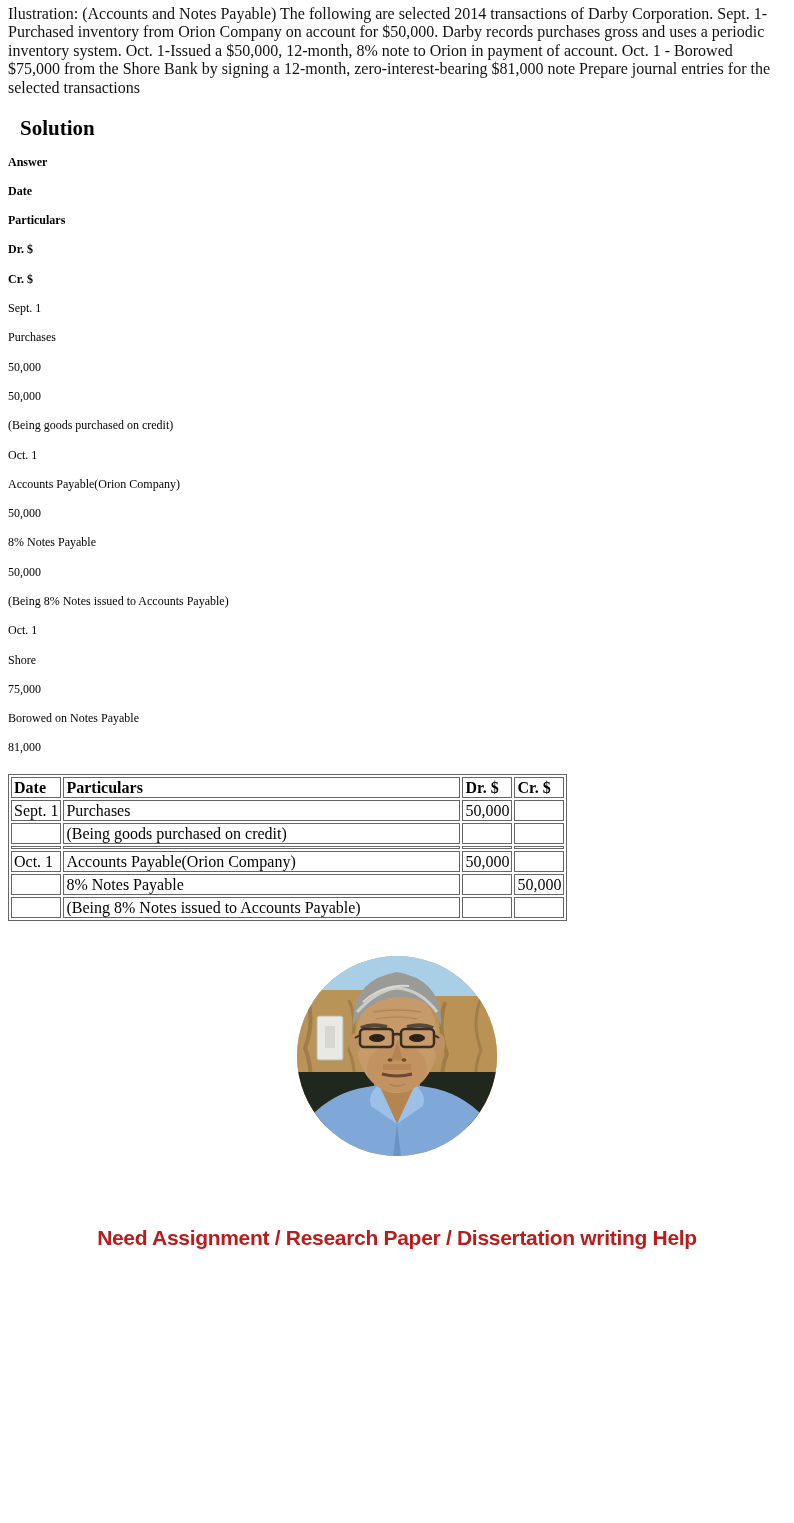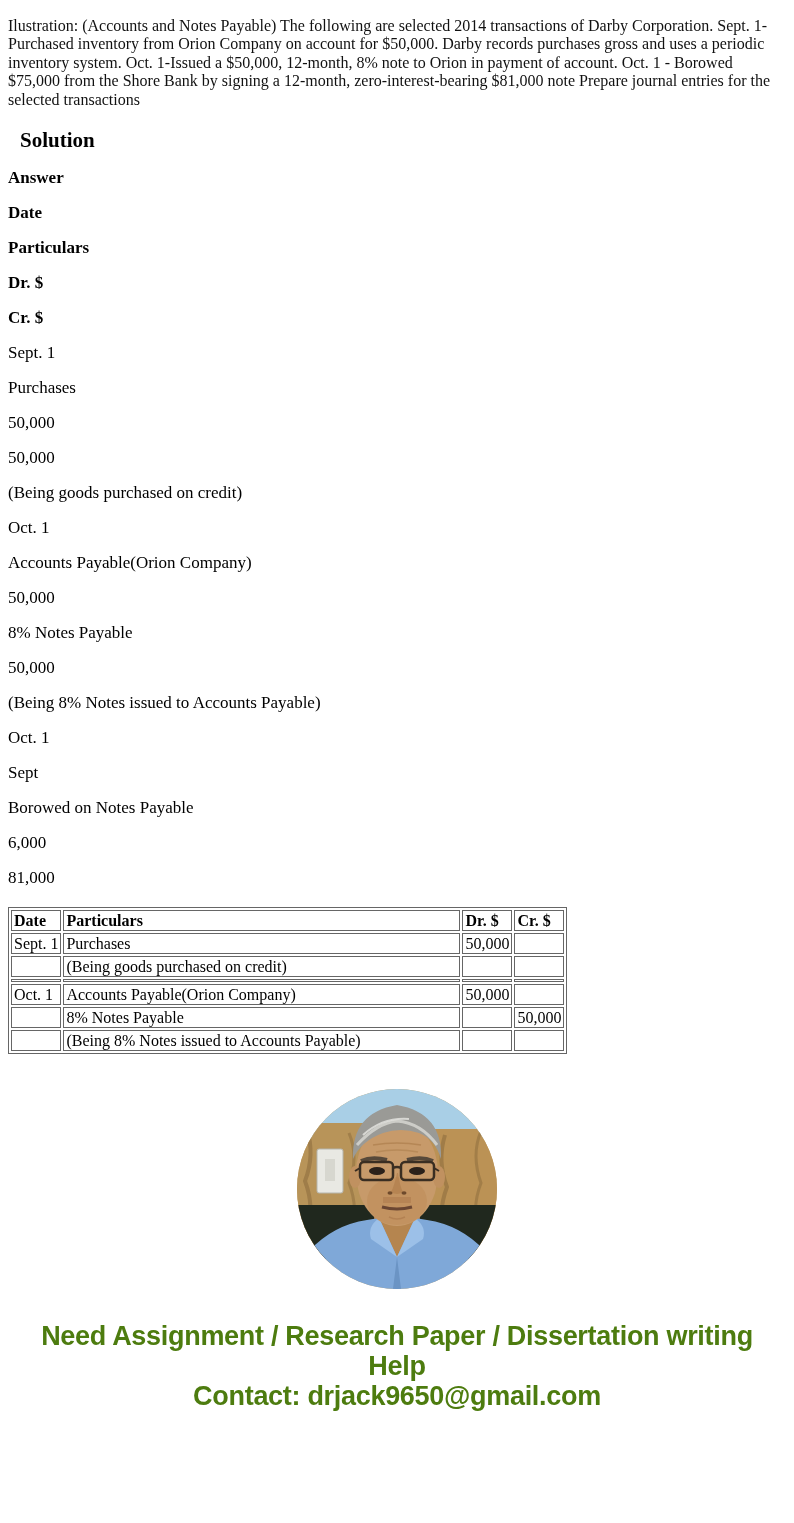--- a/index.html
+++ b/index.html
@@ -3,42 +3,42 @@
 <meta charset="utf-8">
 <style>
   * { box-sizing: border-box; }
   html, body { margin: 0; padding: 0; background: #ffffff; }
   body {
     width: 794px;
     min-height: 1523px;
     font-family: "Liberation Serif", serif;
     color: #000000;
   }
-  .page { padding: 16px 8px 0 8px; }
+  .page { padding: 4px 8px 0 8px; }
 
   
   .intro {
     margin: 1px 0 0 0;
     font-size: 16px;
     line-height: 1.15;
     color: #111;
   }
 
   
   h2.solution-heading {
     font-size: 21px;
     font-weight: bold;
     margin: 20px 0 0 12px;
     line-height: 1.1;
   }
 
   
   .labels p, .lines p {
     margin: 15.5px 0 0 0;
-    font-size: 17px;
+    font-size: 12px;
     line-height: 1.15;
   }
   .labels p { font-weight: bold; }
 
   
   .table-clip {
     margin-top: 19px;
     height: 154px;
     overflow: hidden;
     width: 560px;
@@ -70,28 +70,28 @@
   
   .avatar-wrap {
     margin: 28px auto 0 auto;
     width: 200px;
     height: 200px;
   }
   .avatar-wrap svg { display: block; }
 
   
   .footer {
-    margin: 32px auto 0 auto;
+    margin: 67px auto 0 auto;
     max-width: 745px;
     text-align: center;
     font-family: "Liberation Sans", sans-serif;
     font-weight: 700;
-    font-size: 27px;
+    font-size: 21px;
     line-height: 30px;
-    color: #4d7c0f;
+    color: #b91c1c;
     letter-spacing: -0.3px;
     padding-bottom: 24px;
   }
 </style>
 </head>
 <body>
 
 <div class="page">
 
   <p class="intro">Ilustration: (Accounts and Notes Payable) The following are selected 2014 transactions of Darby Corporation. Sept. 1-Purchased inventory from Orion Company on account for $50,000. Darby records purchases gross and uses a periodic inventory system. Oct. 1-Issued a $50,000, 12-month, 8% note to Orion in payment of account. Oct. 1 - Borowed $75,000 from the Shore Bank by signing a 12-month, zero-interest-bearing $81,000 note Prepare journal entries for the selected transactions</p>
@@ -112,23 +112,23 @@
       <p>50,000</p>
       <p>50,000</p>
       <p>(Being goods purchased on credit)</p>
       <p>Oct. 1</p>
       <p>Accounts Payable(Orion Company)</p>
       <p>50,000</p>
       <p>8% Notes Payable</p>
       <p>50,000</p>
       <p>(Being 8% Notes issued to Accounts Payable)</p>
       <p>Oct. 1</p>
-      <p>Sept</p>
+      <p>Shore</p>
+      <p>75,000</p>
       <p>Borowed on Notes Payable</p>
-      <p>6,000</p>
       <p>81,000</p>
     </div>
 
   <div class="table-clip">
     <table class="journal">
       <thead>
         <tr>
             <th class="col-date">Date</th>
             <th class="col-part">Particulars</th>
             <th class="col-dr">Dr. $</th>
@@ -240,16 +240,15 @@
 
         <path d="M85,118 Q100,122 115,118" stroke="#6b4632" stroke-width="3" fill="none"></path>
 
         <path d="M92,128 Q100,132 108,128" stroke="#a9764a" stroke-width="1.5" fill="none" opacity="0.6"></path>
       </g>
     </svg>
   </div>
 
   <div class="footer">
     <div>Need Assignment / Research Paper / Dissertation writing Help</div>
-    <div>Contact: drjack9650@gmail.com</div>
   </div>
 
 </div>
 
 </body></html>

